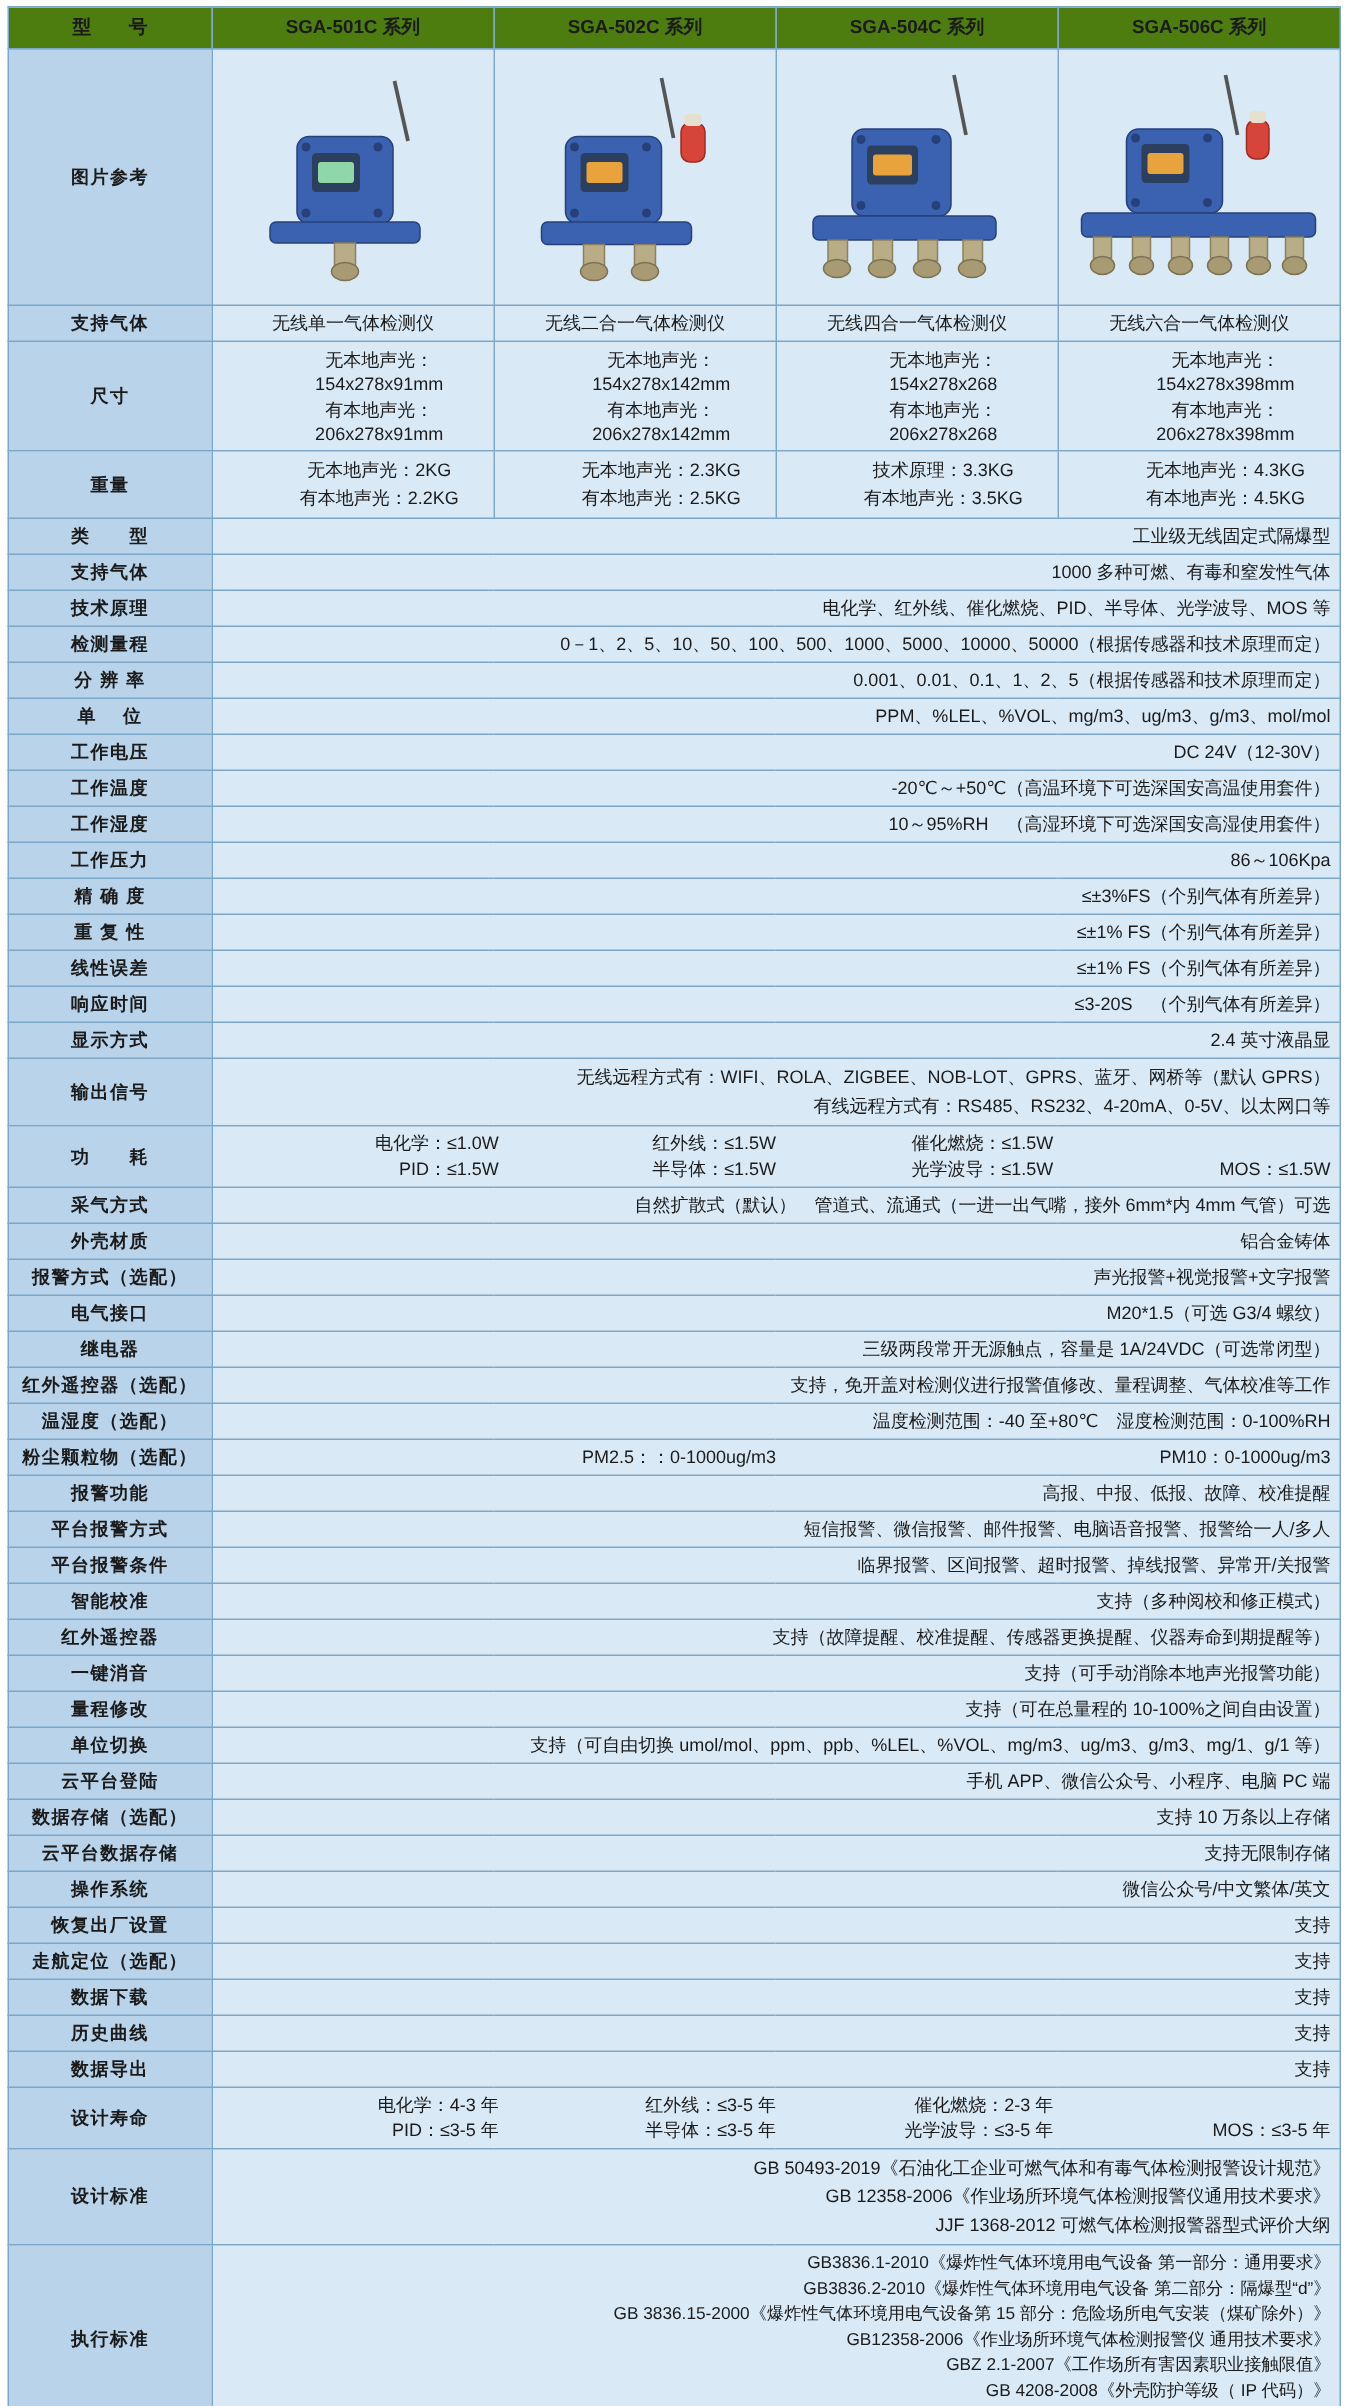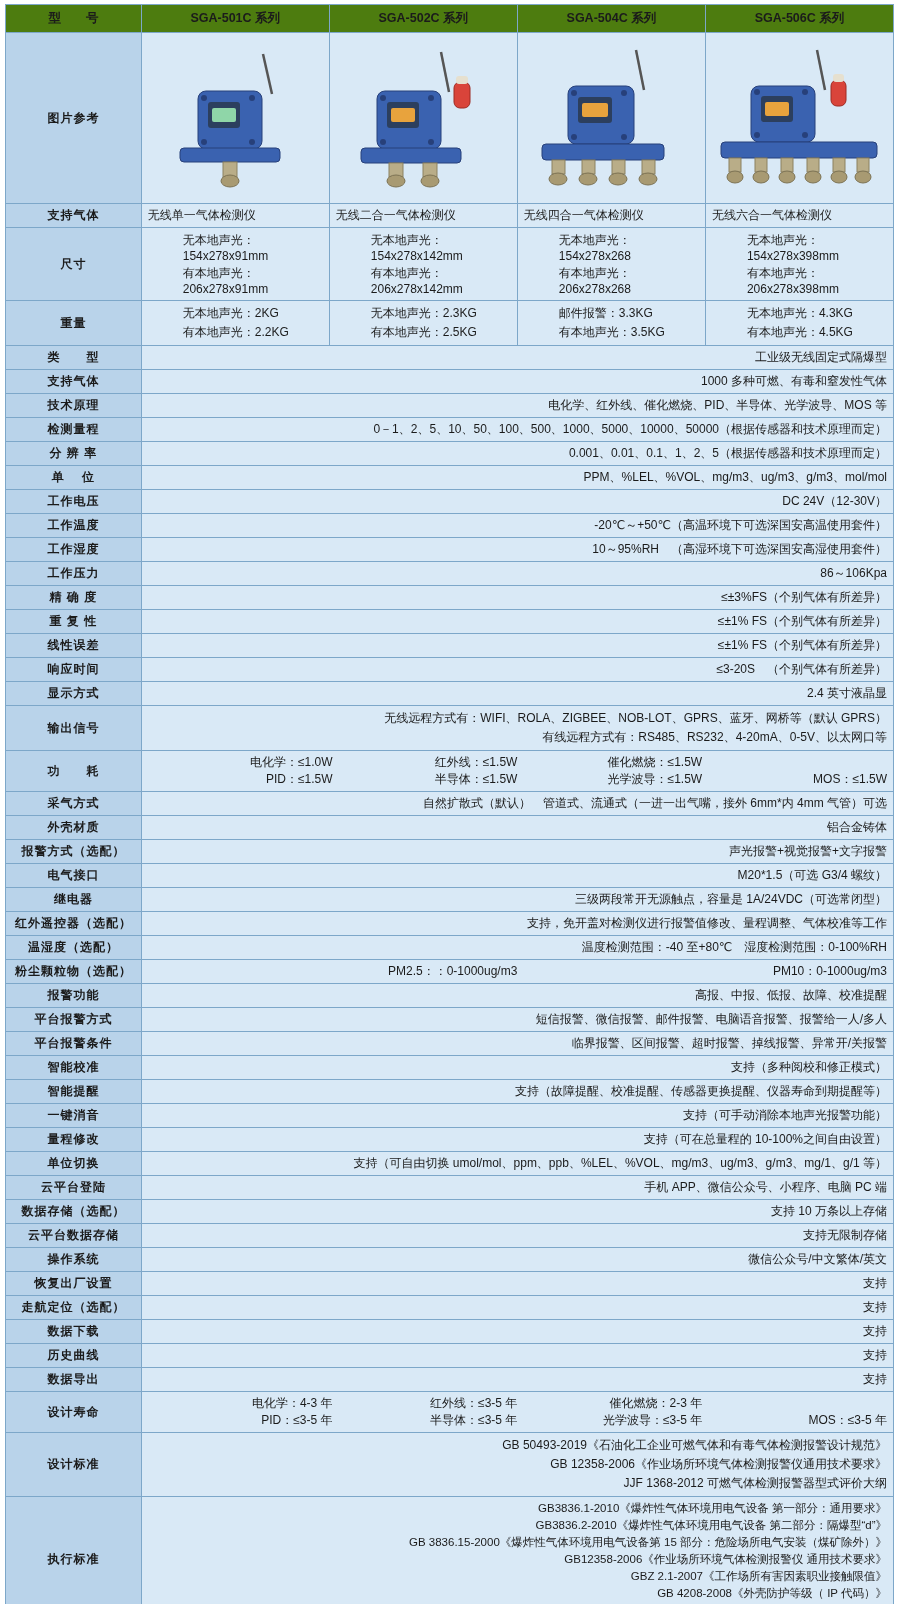--- a/index.html
+++ b/index.html
@@ -2,21 +2,21 @@
 <html><head>
 <meta charset="utf-8">
 <style>
   html,body{margin:0;padding:0;background:#fff;}
   body{font-family:"Liberation Sans","DejaVu Sans",sans-serif;}
   #sheet{width:899px;box-sizing:border-box;padding:4px 5px 6px 5px;}
   table{border-collapse:collapse;width:889px;table-layout:fixed;}
   td{border:1px solid #7da7c9;font-size:12px;color:#1b1b1b;vertical-align:middle;}
   .lbl{background:#b9d3ea;text-align:center;font-weight:bold;letter-spacing:1px;padding:3px 2px;}
   .val{background:#d9e9f6;padding:3px 6px;text-align:right;}
-  .valc{background:#d9e9f6;padding:3px 6px;}
+  .valc{background:#d9e9f6;padding:3px 6px;text-align:center;}
   .hdr{background:#4d7c0f;text-align:center;font-weight:bold;padding:5px 2px;font-size:12.5px;}
   .imgcell{background:#d9e9f6;height:170px;text-align:center;vertical-align:middle;padding:0;}
   .cell-lines div{padding:1px 0;margin-left:35px;}
   .c1{width:135px;}
   .c2,.c3,.c4,.c5{width:187px;}
   .pwrrow{display:flex;}
   .pwrrow>div{flex:1;}
   .small{font-size:11.5px;}
   svg{display:block;margin:0 auto;}
 </style>
@@ -168,21 +168,21 @@
     <td class="lbl">重量</td>
     <td class="valc cell-lines">
       <div>无本地声光：2KG</div>
       <div>有本地声光：2.2KG</div>
     </td>
     <td class="valc cell-lines">
       <div>无本地声光：2.3KG</div>
       <div>有本地声光：2.5KG</div>
     </td>
     <td class="valc cell-lines">
-      <div>邮件报警：3.3KG</div>
+      <div>技术原理：3.3KG</div>
       <div>有本地声光：3.5KG</div>
     </td>
     <td class="valc cell-lines">
       <div>无本地声光：4.3KG</div>
       <div>有本地声光：4.5KG</div>
     </td>
   </tr>
 
   <tr>
     <td class="lbl">类　　型</td>
@@ -320,21 +320,21 @@
   </tr>
   <tr>
     <td class="lbl">平台报警条件</td>
     <td class="val" colspan="4">临界报警、区间报警、超时报警、掉线报警、异常开/关报警</td>
   </tr>
   <tr>
     <td class="lbl">智能校准</td>
     <td class="val" colspan="4">支持（多种阅校和修正模式）</td>
   </tr>
   <tr>
-    <td class="lbl">智能提醒</td>
+    <td class="lbl">红外遥控器</td>
     <td class="val" colspan="4">支持（故障提醒、校准提醒、传感器更换提醒、仪器寿命到期提醒等）</td>
   </tr>
   <tr>
     <td class="lbl">一键消音</td>
     <td class="val" colspan="4">支持（可手动消除本地声光报警功能）</td>
   </tr>
   <tr>
     <td class="lbl">量程修改</td>
     <td class="val" colspan="4">支持（可在总量程的 10-100%之间自由设置）</td>
   </tr>

